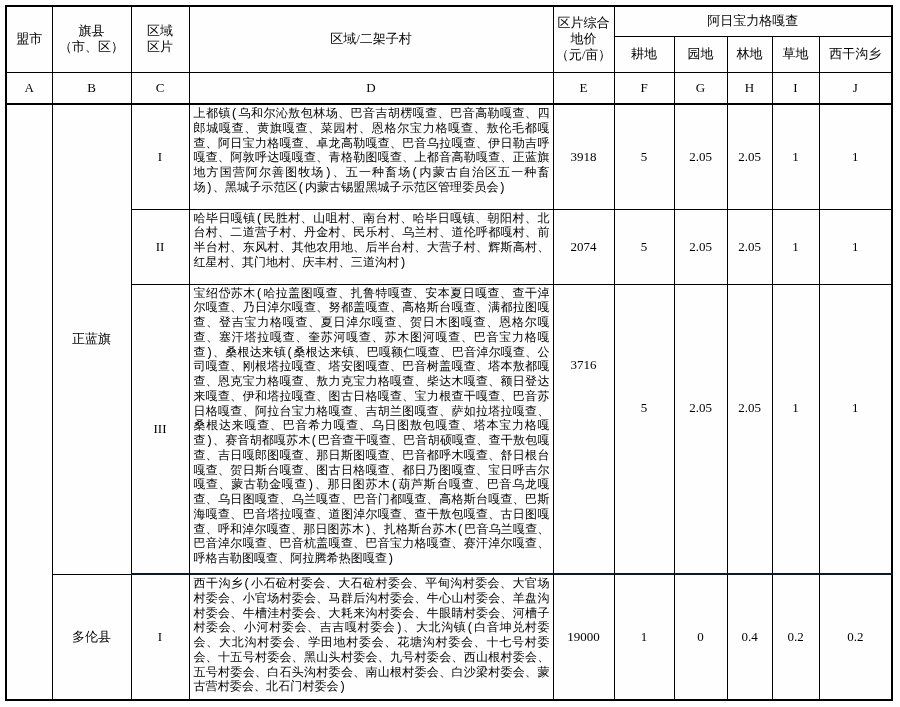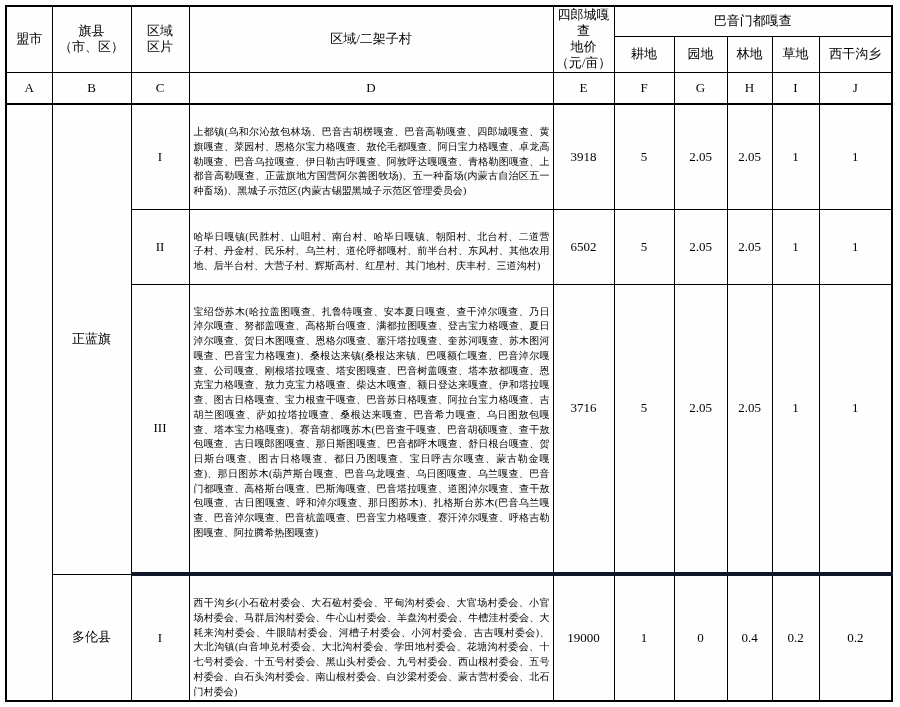--- a/index.html
+++ b/index.html
@@ -21,27 +21,28 @@
     border: 1px solid #000;
     font-size: 13px;
     text-align: center;
     vertical-align: middle;
     overflow: hidden;
   }
   td.multiline { white-space: pre-line; line-height: 16px; }
   td.desc {
     text-align: justify;
     vertical-align: top;
-    padding: 20px 3px 1px 4px;
-    font-size: 10px;
+    padding: 2px 3px 1px 4px;
+    font-size: 12px;
     line-height: 14.75px;
     letter-spacing: 0.1px;
+    font-family: Liberation Mono, monospace;
   }
   tr.letters-row td { border-bottom: 2px solid #000; }
-  tr.row-zone3 td { border-bottom: 4px solid #0f172a; }
+  tr.row-zone3 td { border-bottom: 2px solid #0f172a; }
   tr.header-top td, tr.header-sub td { font-size: 13px; }
   td.num { font-size: 13px; margin-top: 44px; }
 </style>
 </head>
 <body>
 
 <div class="page">
   <table class="land-table">
     <colgroup>
       <col style="width:46px">
@@ -57,24 +58,24 @@
     </colgroup>
 
     <tbody>
         <tr class="header-top" style="height:30px">
       <td rowspan="2" class="multiline">盟市</td>
       <td rowspan="2" class="multiline">旗县
 （市、区）</td>
       <td rowspan="2" class="multiline">区域
 区片</td>
       <td rowspan="2">区域/二架子村</td>
-      <td rowspan="2" class="multiline">四郎城嘎查
+      <td rowspan="2" class="multiline">区片综合
 地价
 （元/亩）</td>
-      <td colspan="5">巴音门都嘎查</td>
+      <td colspan="5">阿日宝力格嘎查</td>
     </tr>
 
     <tr class="header-sub" style="height:36px">
       <td>耕地</td>
       <td>园地</td>
       <td>林地</td>
       <td>草地</td>
       <td>西干沟乡</td>
     </tr>
 
@@ -100,32 +101,32 @@
       <td class="num">5</td>
       <td class="num">2.05</td>
       <td class="num">2.05</td>
       <td class="num">1</td>
       <td class="num">1</td>
     </tr>
 
     <tr style="height:75px">
       <td>II</td>
       <td class="desc">哈毕日嘎镇(民胜村、山咀村、南台村、哈毕日嘎镇、朝阳村、北台村、二道营子村、丹金村、民乐村、乌兰村、道伦呼都嘎村、前半台村、东风村、其他农用地、后半台村、大营子村、辉斯高村、红星村、其门地村、庆丰村、三道沟村)</td>
-      <td class="num">6502</td>
+      <td class="num">2074</td>
       <td class="num">5</td>
       <td class="num">2.05</td>
       <td class="num">2.05</td>
       <td class="num">1</td>
       <td class="num">1</td>
     </tr>
 
     <tr class="row-zone3" style="height:290px">
       <td style="vertical-align:middle">III</td>
       <td class="desc">宝绍岱苏木(哈拉盖图嘎查、扎鲁特嘎查、安本夏日嘎查、查干淖尔嘎查、乃日淖尔嘎查、努都盖嘎查、高格斯台嘎查、满都拉图嘎查、登吉宝力格嘎查、夏日淖尔嘎查、贺日木图嘎查、恩格尔嘎查、塞汗塔拉嘎查、奎苏河嘎查、苏木图河嘎查、巴音宝力格嘎查)、桑根达来镇(桑根达来镇、巴嘎额仁嘎查、巴音淖尔嘎查、公司嘎查、刚根塔拉嘎查、塔安图嘎查、巴音树盖嘎查、塔本敖都嘎查、恩克宝力格嘎查、敖力克宝力格嘎查、柴达木嘎查、额日登达来嘎查、伊和塔拉嘎查、图古日格嘎查、宝力根查干嘎查、巴音苏日格嘎查、阿拉台宝力格嘎查、吉胡兰图嘎查、萨如拉塔拉嘎查、桑根达来嘎查、巴音希力嘎查、乌日图敖包嘎查、塔本宝力格嘎查)、赛音胡都嘎苏木(巴音查干嘎查、巴音胡硕嘎查、查干敖包嘎查、吉日嘎郎图嘎查、那日斯图嘎查、巴音都呼木嘎查、舒日根台嘎查、贺日斯台嘎查、图古日格嘎查、都日乃图嘎查、宝日呼吉尔嘎查、蒙古勒金嘎查)、那日图苏木(葫芦斯台嘎查、巴音乌龙嘎查、乌日图嘎查、乌兰嘎查、巴音门都嘎查、高格斯台嘎查、巴斯海嘎查、巴音塔拉嘎查、道图淖尔嘎查、查干敖包嘎查、古日图嘎查、呼和淖尔嘎查、那日图苏木)、扎格斯台苏木(巴音乌兰嘎查、巴音淖尔嘎查、巴音杭盖嘎查、巴音宝力格嘎查、赛汗淖尔嘎查、呼格吉勒图嘎查、阿拉腾希热图嘎查)</td>
-      <td class="num" style="vertical-align:top;padding-top:115px">3716</td>
+      <td class="num" style="vertical-align:top;padding-top:72px">3716</td>
       <td class="num" style="vertical-align:top;padding-top:115px">5</td>
       <td class="num" style="vertical-align:top;padding-top:115px">2.05</td>
       <td class="num" style="vertical-align:top;padding-top:115px">2.05</td>
       <td class="num" style="vertical-align:top;padding-top:115px">1</td>
       <td class="num" style="vertical-align:top;padding-top:115px">1</td>
     </tr>
 
     <tr style="height:126px">
       <td>多伦县</td>
       <td>I</td>

